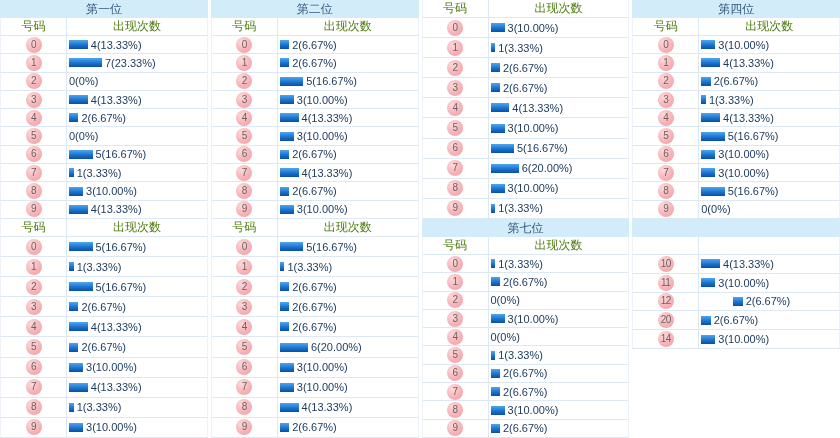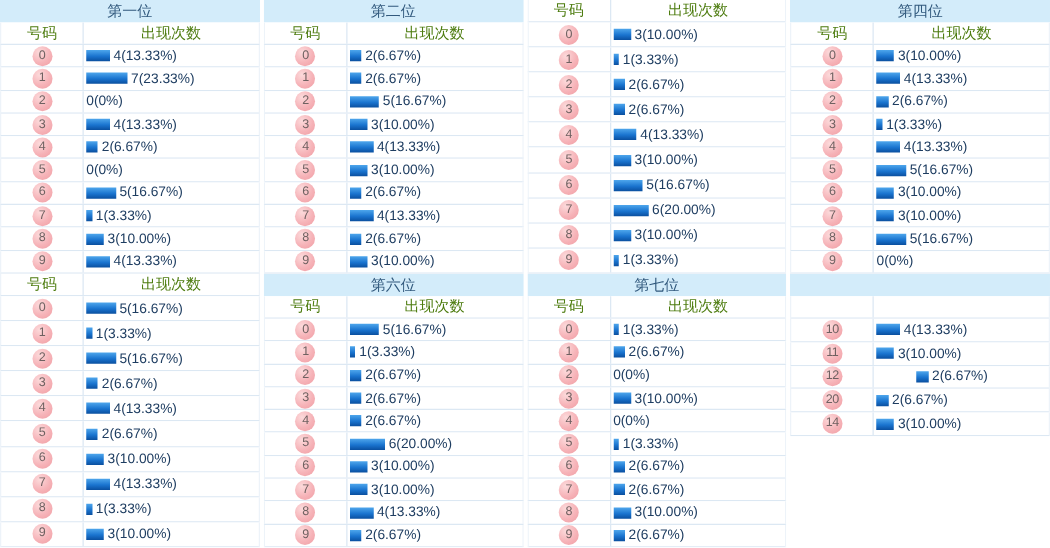--- a/index.html
+++ b/index.html
@@ -595,21 +595,20 @@
     </div>
     <div class="c cnt">
       <span class="bar" style="width: 14.1px;"></span>
       <span class="lbl">3(10.00%)</span>
     </div>
   </div>
 </div>
   </section>
 
   <section class="panel">
-    <div class="title">第六位</div>
     <div class="head">
       <div class="hc num">号码</div>
       <div class="hc cnt">出现次数</div>
     </div>
     <div class="rows">
   <div class="row" style="flex: 1 1 0px;">
     <div class="c num">
       <span class="badge">0</span>
     </div>
     <div class="c cnt">

